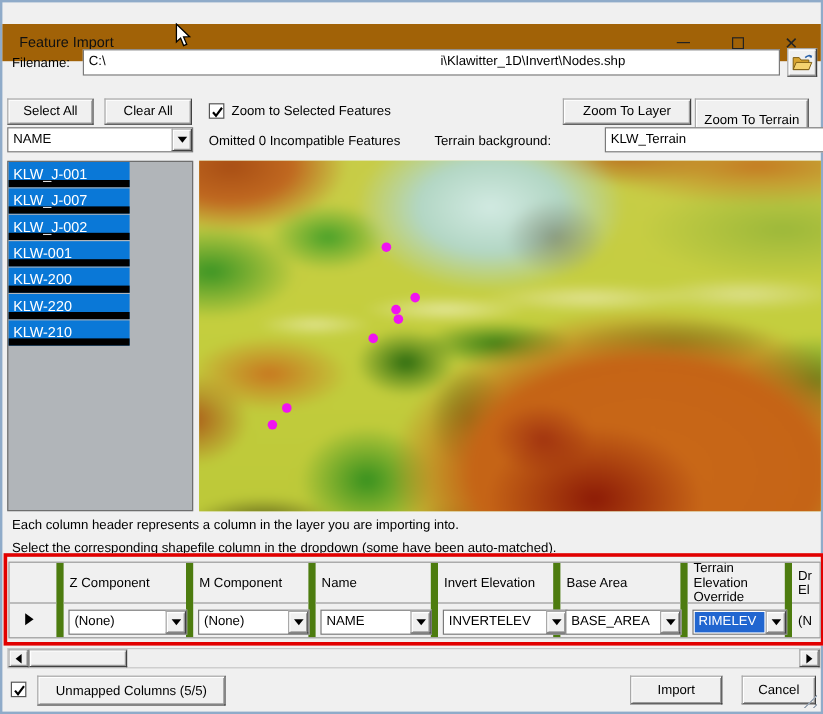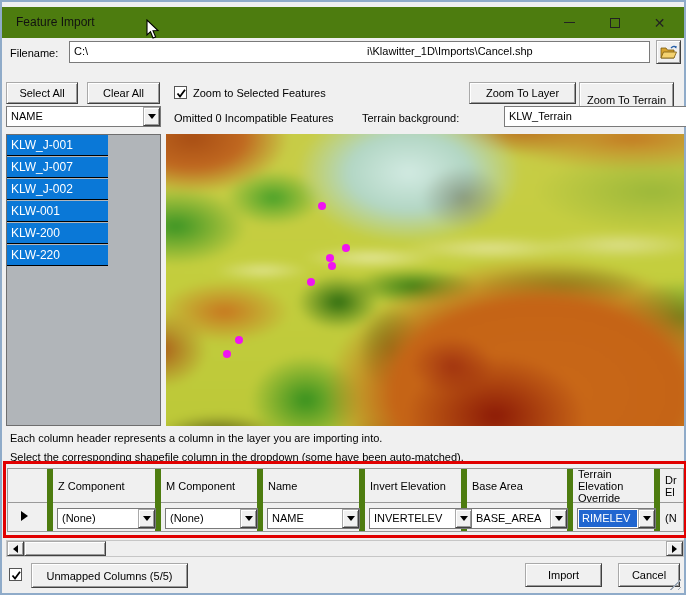--- a/index.html
+++ b/index.html
@@ -1,21 +1,21 @@
 <!DOCTYPE html>
 <html><head>
 <meta charset="utf-8">
 <style>
   * { margin:0; padding:0; box-sizing:border-box; }
   html,body { width:686px; height:595px; }
   body { font-family:"Liberation Sans", sans-serif; font-size:11px; color:#000; background:#d8d8d8; position:relative; overflow:hidden; }
 
   .window { position:absolute; inset:0; background:#f0f0f0; border:2px solid #8fabc9; }
 
-  .titlebar { position:absolute; left:0; top:5px; right:0; height:31px; background:#4d7c0f; }
+  .titlebar { position:absolute; left:0; top:18px; right:0; height:31px; background:#a16207; }
   .title { position:absolute; left:14px; top:0; line-height:31px; font-size:12px; color:#111; }
   .win-controls { position:absolute; right:2px; top:0; height:31px; display:flex; }
   .win-btn { width:45px; height:31px; display:flex; align-items:center; justify-content:center; color:#222; font-size:13px; }
   .max-glyph { width:10px; height:10px; border:1.2px solid #222; display:inline-block; }
   .min-glyph { width:11px; height:0; border-top:1.2px solid #222; display:inline-block; }
   .close-glyph { font-size:14px; line-height:1; }
 
   
   .btn3d { position:absolute; background:#f0f0f0; border:1px solid #404040; border-top-color:#a9a9a9; border-left-color:#a9a9a9;
            box-shadow: inset 1px 1px 0 #ffffff, inset -1px -1px 0 #9a9a9a;
@@ -31,21 +31,21 @@
   .combo-value { position:absolute; left:1px; top:1px; bottom:1px; right:18px; padding:2px 0 0 3px; white-space:nowrap; overflow:hidden; }
   .combo-btn { position:absolute; right:0; top:0; bottom:0; width:17px; background:#f0f0f0; border:1px solid #404040; border-top-color:#a9a9a9; border-left-color:#a9a9a9;
                box-shadow: inset 1px 1px 0 #ffffff, inset -1px -1px 0 #9a9a9a; display:flex; align-items:center; justify-content:center; }
   .arr-down { width:0; height:0; border-left:4px solid transparent; border-right:4px solid transparent; border-top:5px solid #000; }
   .combo.selected .combo-value { background:#2166d0; color:#fff; }
 
   .checkbox { position:absolute; width:13px; height:13px; background:#fff; border:1px solid #555; }
   .checkbox svg { position:absolute; left:0px; top:0px; }
 
   .listbox { position:absolute; left:4px; top:132px; width:155px; height:292px; background:#b1b5b9; border:1px solid #6e6e6e; overflow:hidden; }
-  .list-item { width:101px; height:21px; margin:0 0 1px 0; background:#0a78d7; color:#fff; font-size:12px; line-height:21px; padding-left:4px; border-bottom:1px solid #000000; }
+  .list-item { width:101px; height:21px; margin:0 0 1px 0; background:#0a78d7; color:#fff; font-size:12px; line-height:21px; padding-left:4px; border-bottom:6px solid #000000; }
 
   .map { position:absolute; left:164px; top:132px; width:518px; height:292px; overflow:hidden; background:#c2cf3a; }
   .terrain { position:absolute; left:-12px; top:-12px; right:-12px; bottom:-12px; filter:blur(4px);
     background:
       radial-gradient(70px 14px at 20% 47%, rgba(230,232,160,.85), rgba(230,232,160,0) 70%),
       radial-gradient(100px 16px at 40% 43%, rgba(232,234,165,.9), rgba(232,234,165,0) 70%),
       radial-gradient(130px 18px at 62% 40%, rgba(230,230,160,.85), rgba(230,230,160,0) 70%),
       radial-gradient(120px 20px at 86% 39%, rgba(226,228,158,.8), rgba(226,228,158,0) 70%),
       radial-gradient(60px 46px at 57% 24%, rgba(95,95,70,.5), rgba(95,95,70,0) 70%),
       radial-gradient(150px 95px at 47% 16%, #d2eae2 0%, #b2d6c4 40%, rgba(178,214,196,0) 75%),
@@ -114,21 +114,21 @@
     </div>
   </div>
 
   <svg class="cursor" width="16" height="22" viewBox="0 0 16 22">
     <path d="M1,1 L1,16 L4.5,12.7 L7,19 L9.6,17.9 L7,11.8 L12,11.6 Z" fill="#fff" stroke="#000" stroke-width="1.1"></path>
   </svg>
 
   <div class="label" style="left:8px; top:45px;">Filename:</div>
   <div class="textbox">
     <span class="tprefix">C:\</span>
-    <span class="tsuffix">i\Klawitter_1D\Imports\Cancel.shp</span>
+    <span class="tsuffix">i\Klawitter_1D\Invert\Nodes.shp</span>
   </div>
   <div class="btn3d folder-btn">
     <svg width="18" height="15" viewBox="0 0 18 15">
       <path d="M1,3 L6,3 L7.5,5 L14,5 L14,13 L1,13 Z" fill="#d8a430" stroke="#7a5a10" stroke-width="0.8"></path>
       <path d="M1,13 L3.5,7 L16.5,7 L14,13 Z" fill="#f4d270" stroke="#7a5a10" stroke-width="0.8"></path>
       <path d="M11,3 C13,1 15,1 16,2.2" fill="none" stroke="#2860a8" stroke-width="1.3"></path>
       <path d="M16.8,1 L16.3,3.4 L14.4,2.4 Z" fill="#2860a8"></path>
     </svg>
   </div>
 
@@ -160,20 +160,21 @@
       </span>
   </div>
 
   <div class="listbox">
     <div class="list-item">KLW_J-001</div>
     <div class="list-item">KLW_J-007</div>
     <div class="list-item">KLW_J-002</div>
     <div class="list-item">KLW-001</div>
     <div class="list-item">KLW-200</div>
     <div class="list-item">KLW-220</div>
+    <div class="list-item">KLW-210</div>
   </div>
 
   <div class="map" id="map">
     <div class="terrain"></div>
   <div class="map-dot" style="left: 30.1%; top: 24.7%; background: rgb(240, 19, 240);"></div>
       <div class="map-dot" style="left: 34.7%; top: 39%; background: rgb(240, 19, 240);"></div>
       <div class="map-dot" style="left: 31.7%; top: 42.5%; background: rgb(240, 19, 240);"></div>
       <div class="map-dot" style="left: 32%; top: 45.2%; background: rgb(240, 19, 240);"></div>
       <div class="map-dot" style="left: 28%; top: 50.7%; background: rgb(240, 19, 240);"></div>
       <div class="map-dot" style="left: 14.1%; top: 70.5%; background: rgb(240, 19, 240);"></div>

